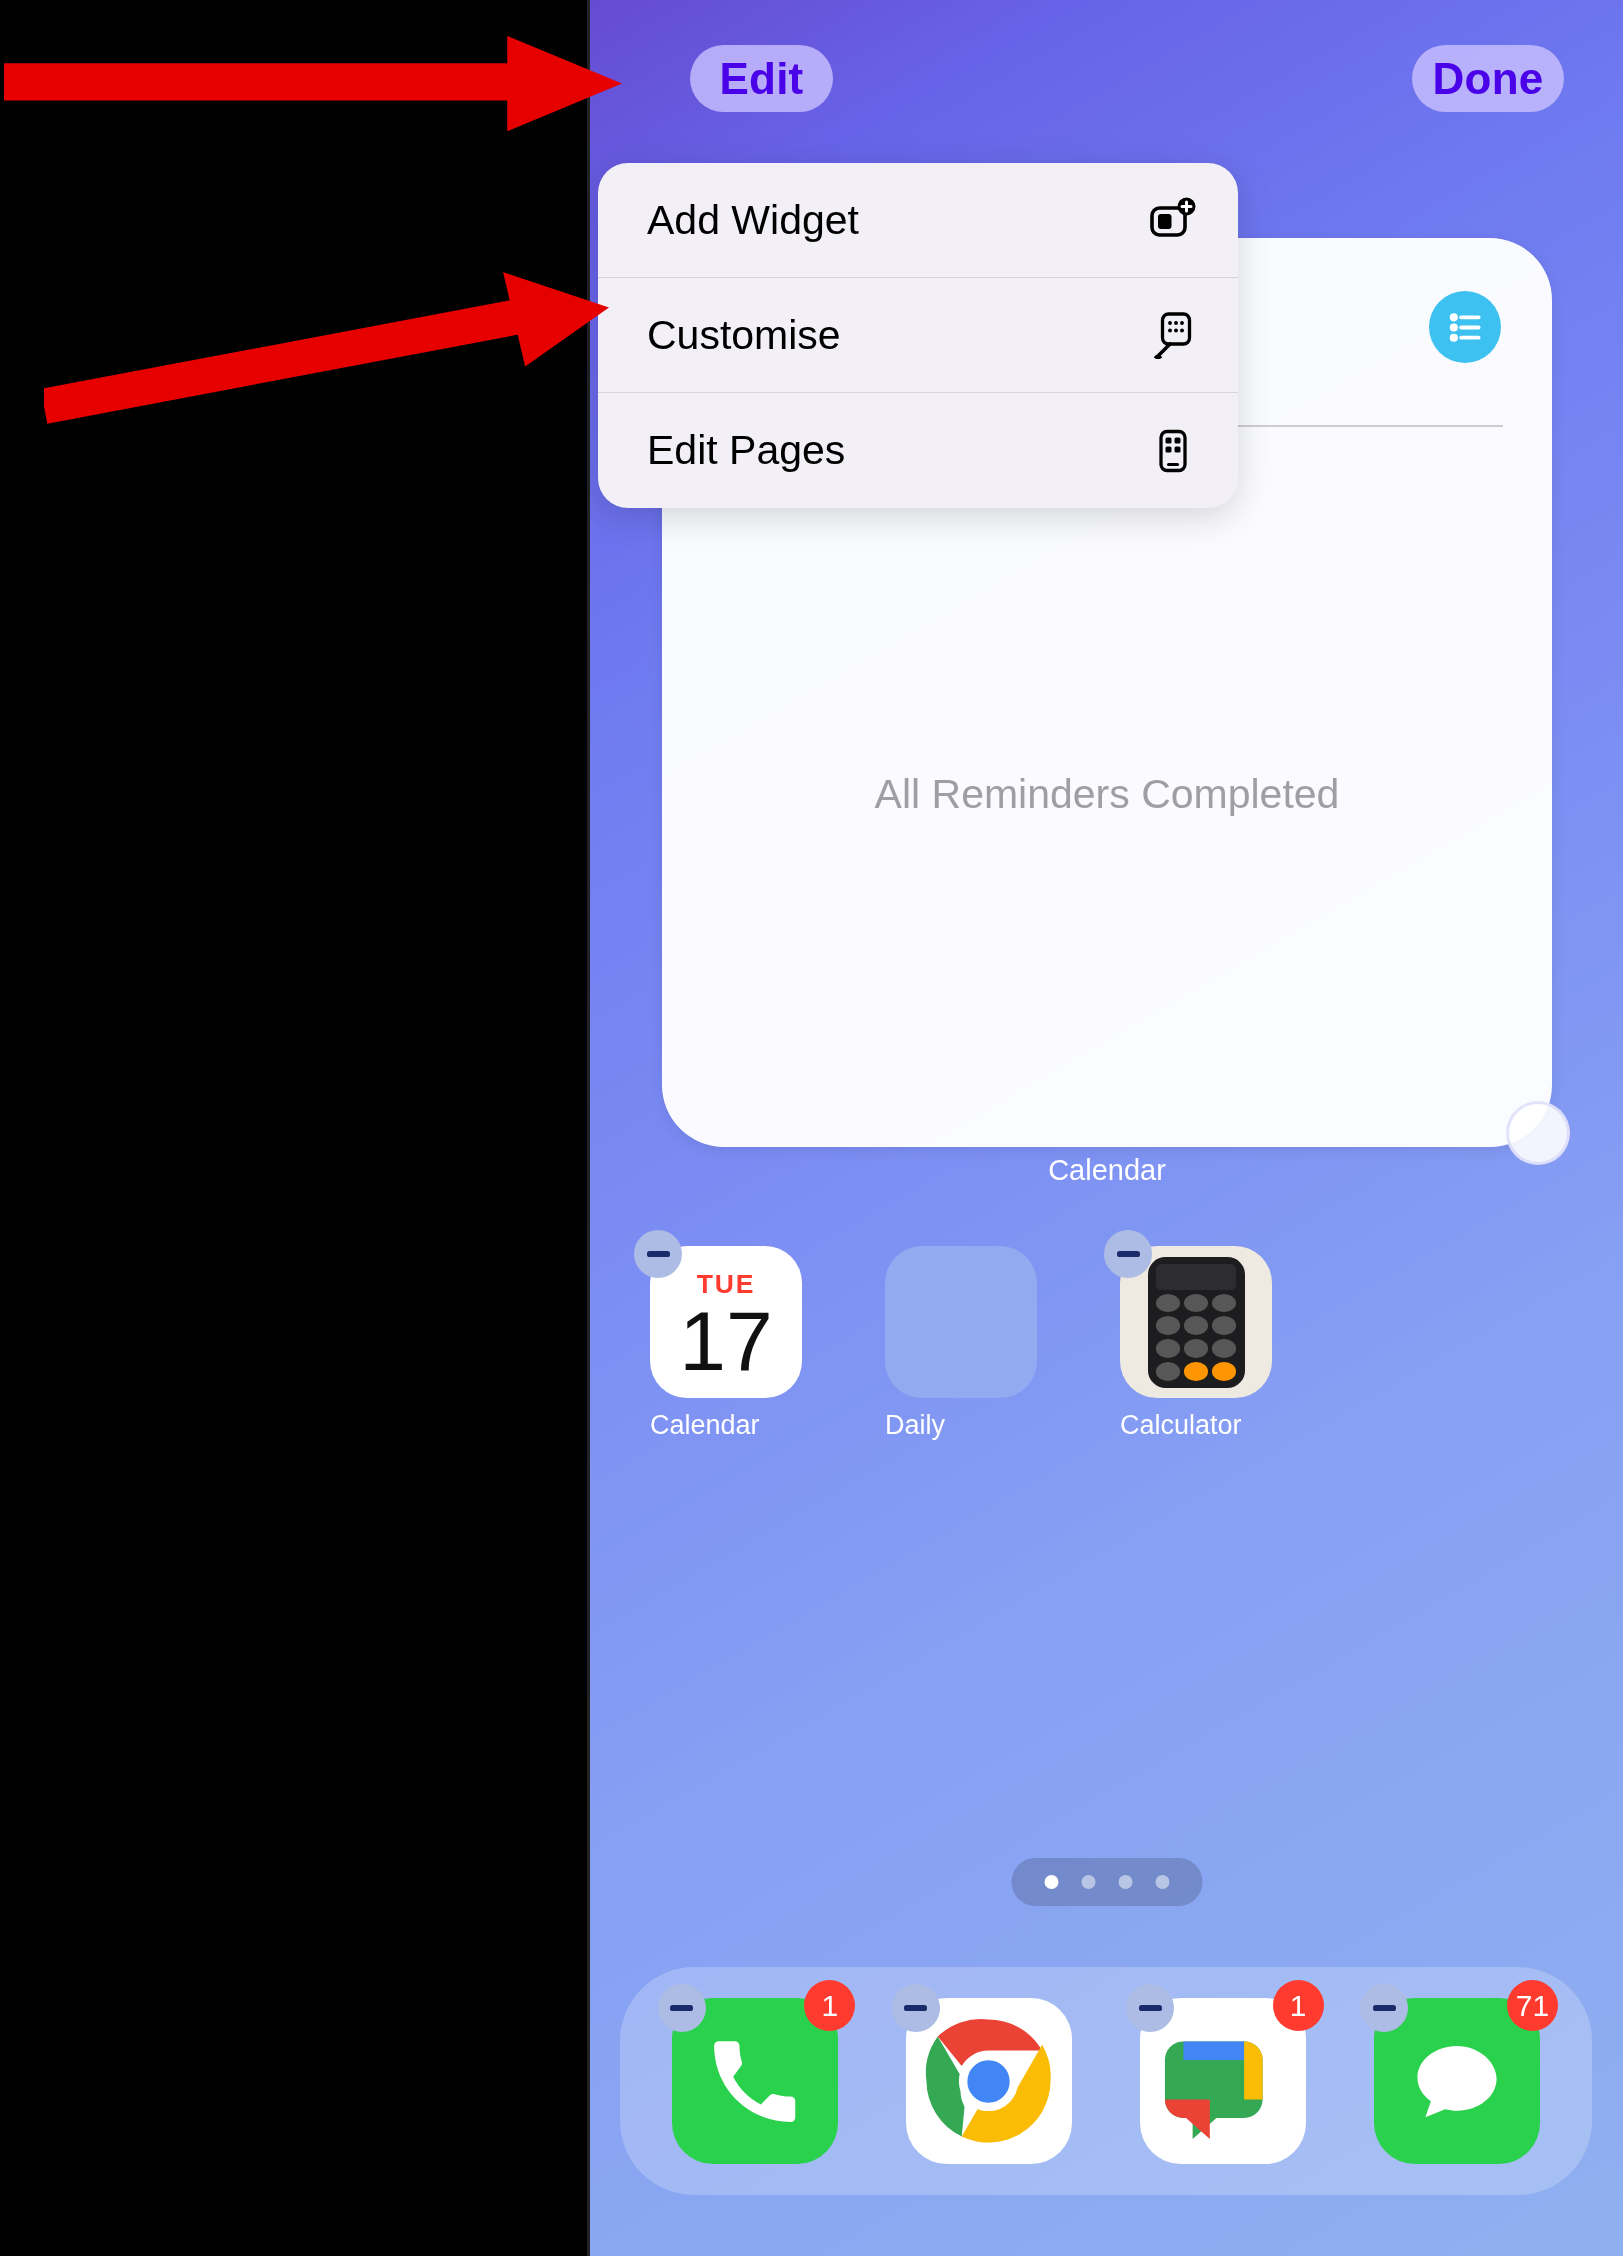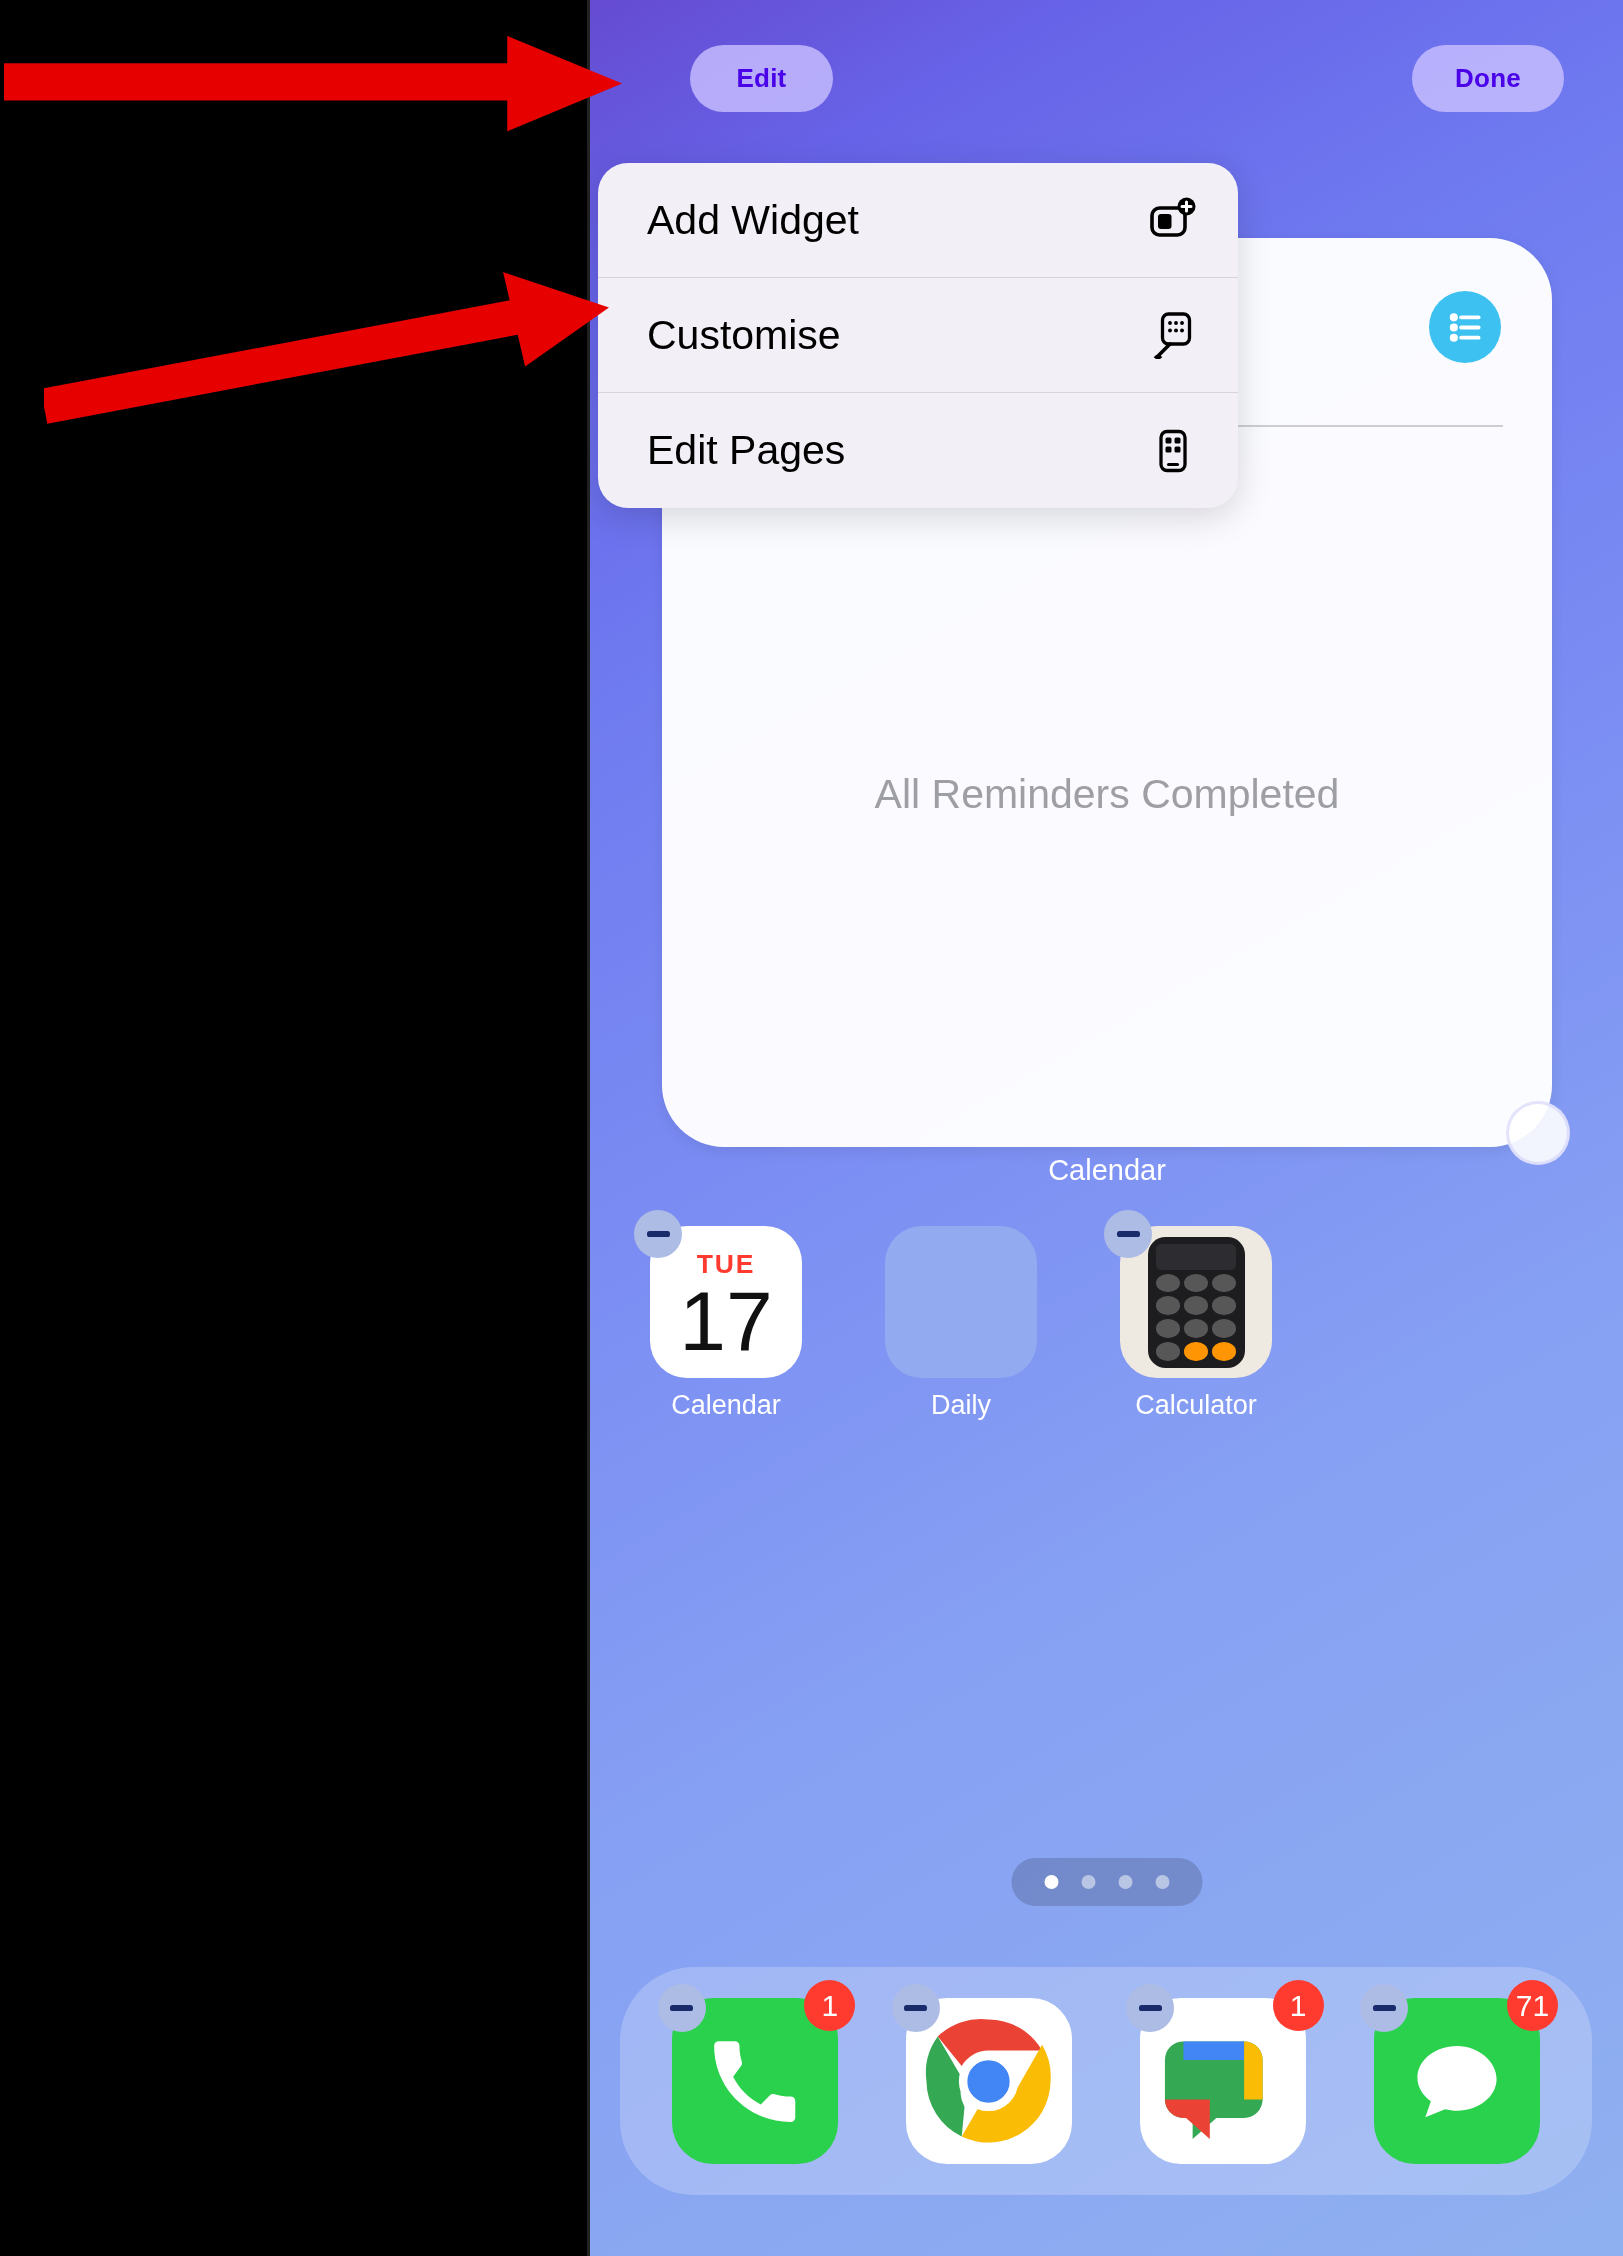--- a/index.html
+++ b/index.html
@@ -25,21 +25,21 @@
   }
 
   
   .pill-btn {
     position: absolute;
     top: 45px;
     height: 67px;
     border-radius: 34px;
     background: rgba(200, 190, 255, 0.82);
     color: #4a02e9;
-    font-size: 26px;
+    font-size: 44px;
     font-weight: 700;
     display: flex;
     align-items: center;
     justify-content: center;
     letter-spacing: 0.2px;
   }
   .edit-btn   { left: 100px; width: 143px; }
   .done-btn   { right: 60px; width: 152px; }
 
   
@@ -137,23 +137,24 @@
   .apps-row {
     position:absolute;
     left: 60px;
     top: 1226px;
     display:flex;
     gap: 83px;
   }
   .app-wrap {
     display:flex;
     flex-direction:column;
-    align-items:center;
+    align-items:flex-start;
     gap: 12.4px;
     position: relative;
+    margin-top: 20px;
   }
   .app-tile {
     width: 152px;
     height: 152px;
     border-radius: 37px;
     position: relative;
   }
   .app-title {
     font-size: 27px;
     color:#fff;

